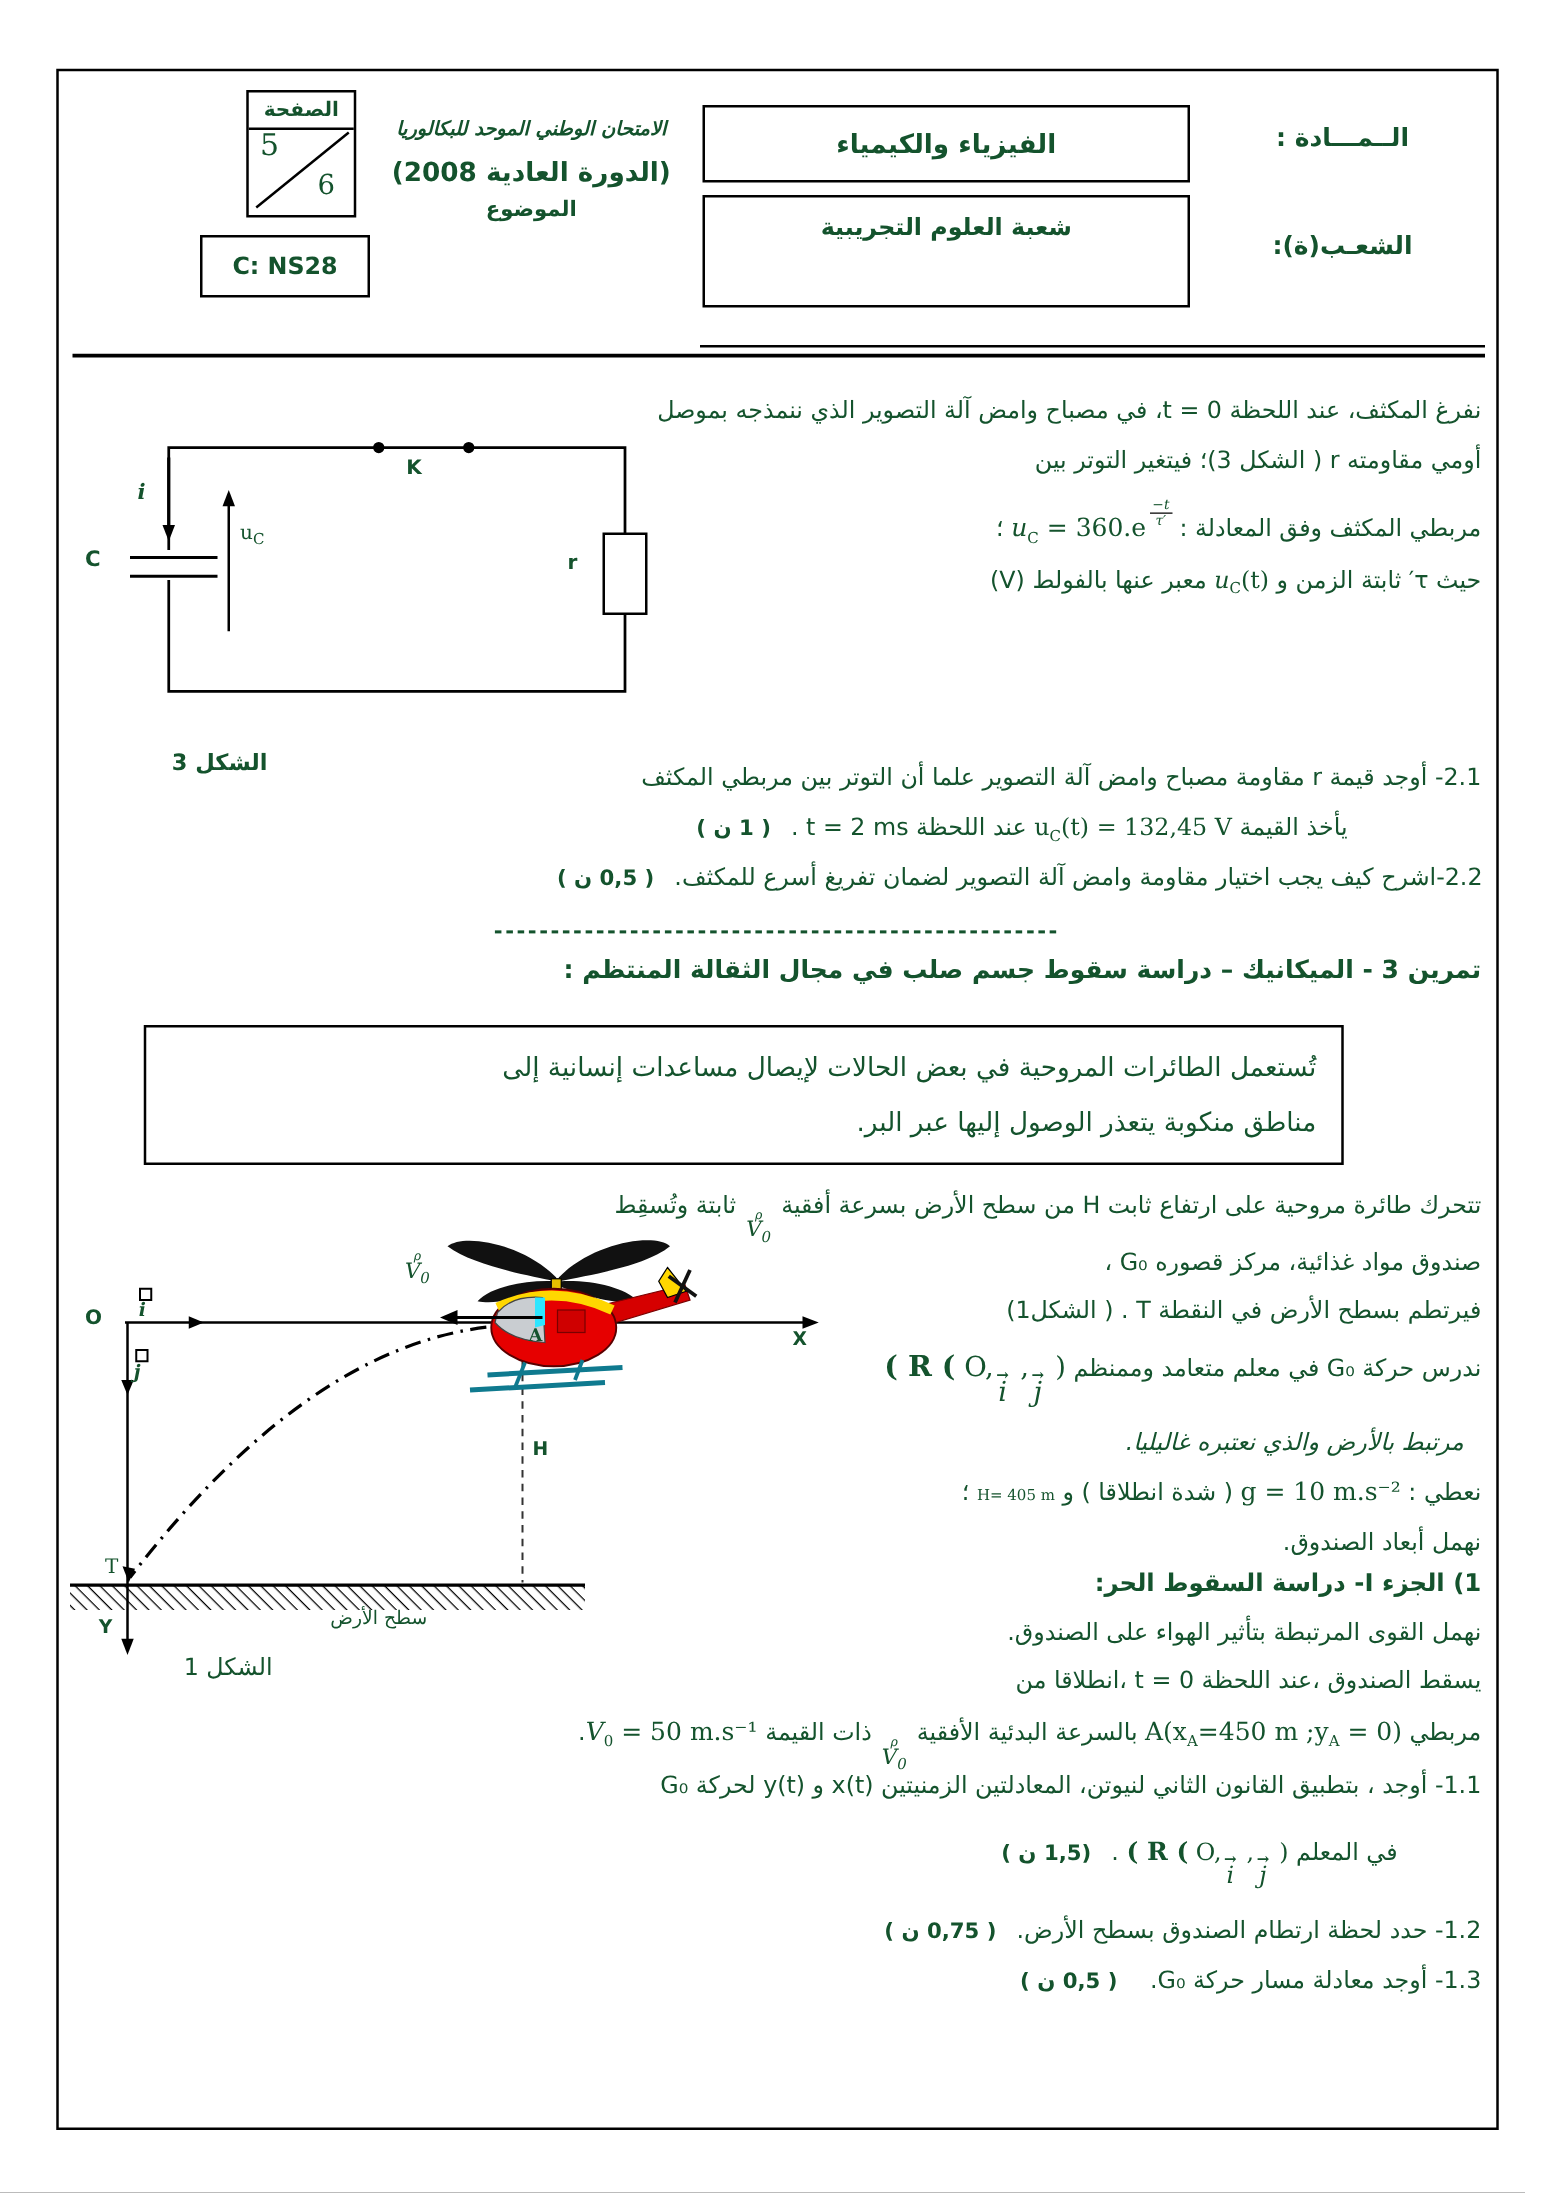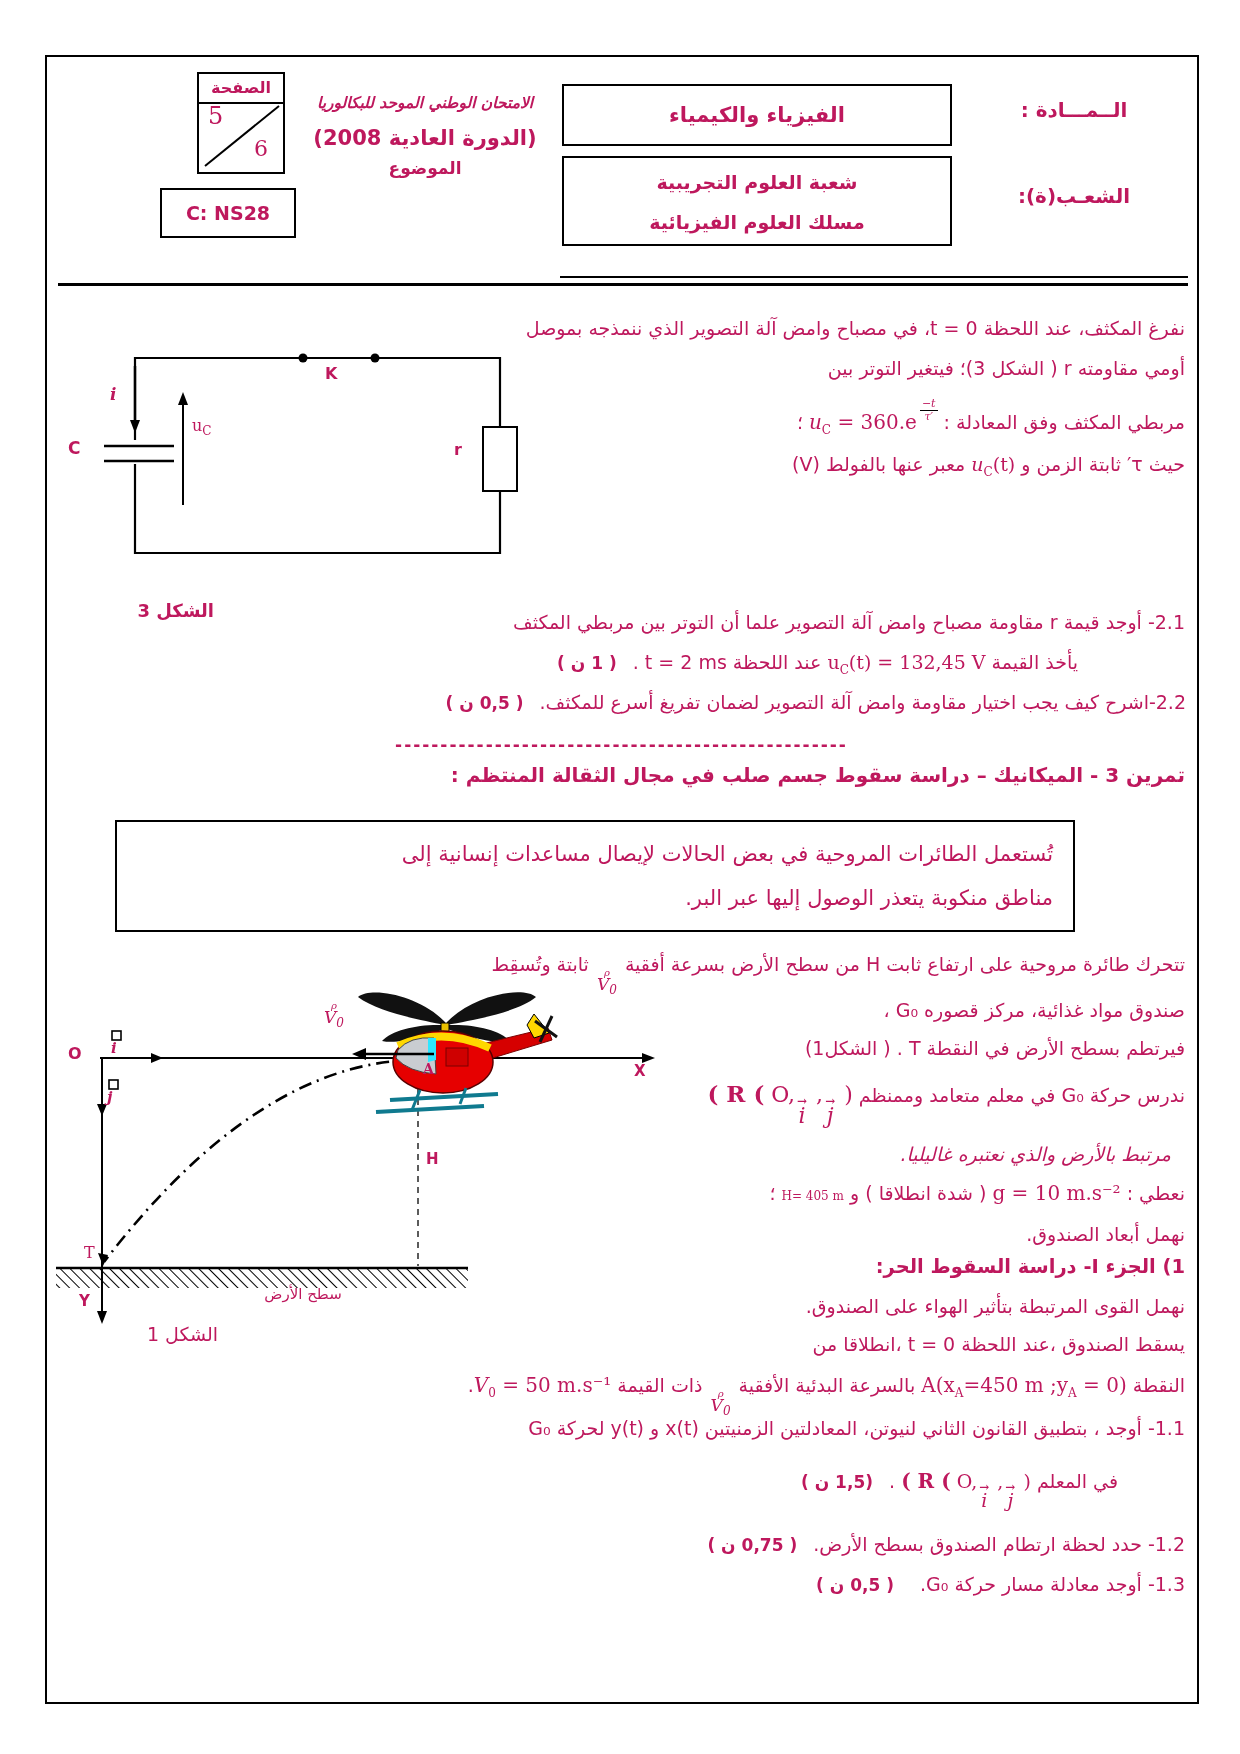--- a/index.html
+++ b/index.html
@@ -1,17 +1,17 @@
 <!DOCTYPE html>
 <html lang="ar"><head>
 <meta charset="utf-8">
 <style>
   html,body{margin:0;padding:0;background:#888;}
   .page{position:relative;width:1240px;height:1754px;background:#fff;
-        font-family:"DejaVu Sans",sans-serif;color:#be185d;overflow:hidden;margin:0 auto;}
+        font-family:"DejaVu Sans",sans-serif;color:#14532d;overflow:hidden;margin:0 auto;}
   .abs{position:absolute;}
   .rtl{direction:rtl;text-align:right;font-size:19px;line-height:1.35;}
   .ltr{direction:ltr;unicode-bidi:isolate;}
   .math{font-family:"DejaVu Serif",serif;}
   .b{font-weight:bold;}
   .it{font-style:italic;}
   .center{text-align:center;}
   .box{border:2px solid #000;box-sizing:border-box;}
   .score{font-weight:bold;font-size:17px;margin-right:10px;}
   .frac{display:inline-block;vertical-align:9px;text-align:center;font-size:11px;line-height:1.05;margin-left:3px;font-style:italic;}
@@ -58,21 +58,20 @@
     <div class="b" style="font-size:17px;margin-top:8px;">الموضوع</div>
   </div>
 
   <div class="abs box center" style="left:562px;top:84px;width:390px;height:62px;line-height:58px;direction:rtl;">
     <span class="b" style="font-size:21px;">الفيزياء والكيمياء</span>
   </div>
   <div class="abs center b" style="left:958px;top:98px;width:232px;font-size:20px;direction:rtl;">الــمـــادة :</div>
 
   <div class="abs box center" style="left:562px;top:156px;width:390px;height:90px;direction:rtl;padding-top:4px;">
     <div class="b" style="font-size:19px;line-height:40px;">شعبة العلوم التجريبية</div>
-    <div class="b" style="font-size:19px;line-height:40px;">مسلك العلوم الفيزيائية</div>
   </div>
   <div class="abs center b" style="left:958px;top:184px;width:232px;font-size:20px;direction:rtl;">الشعـب(ة):</div>
 
   <div class="abs" style="left:560px;top:276px;width:628px;border-top:2px solid #000;"></div>
   <div class="abs" style="left:58px;top:283px;width:1130px;border-top:3.5px solid #000;"></div>
 
   <div class="abs rtl" style="left:58px;top:316px;width:1127px;">
     <span>نفرغ المكثف، عند اللحظة t = 0، في مصباح وامض آلة التصوير الذي ننمذجه بموصل</span>
   </div>
   <div class="abs rtl" style="left:58px;top:356px;width:1127px;">
@@ -151,21 +150,21 @@
   <div class="abs rtl" style="left:44px;top:1142px;width:1127px;font-style:italic;">مرتبط بالأرض والذي نعتبره غاليليا.</div>
   <div class="abs rtl" style="left:58px;top:1180px;width:1127px;">
     <span>نعطي : </span><span class="ltr math" style="font-size:20px;">g = 10 m.s⁻²</span><span> ( شدة انطلاقا ) و </span><span class="ltr math" style="font-size:12px;">H= 405 m</span><span> ؛</span>
   </div>
   <div class="abs rtl" style="left:58px;top:1222px;width:1127px;">نهمل أبعاد الصندوق.</div>
 
   <div class="abs rtl b" style="left:58px;top:1254px;width:1127px;font-size:19.5px;">1) الجزء I- دراسة السقوط الحر:</div>
   <div class="abs rtl" style="left:58px;top:1294px;width:1127px;">نهمل القوى المرتبطة بتأثير الهواء على الصندوق.</div>
   <div class="abs rtl" style="left:58px;top:1332px;width:1127px;">يسقط الصندوق ،عند اللحظة t = 0 ،انطلاقا من</div>
   <div class="abs rtl" style="left:58px;top:1372px;width:1127px;">
-    <span>النقطة </span><span class="ltr math" style="font-size:20px;"><span>A(x</span><sub>A</sub><span>=450 m ;y</span><sub>A</sub><span> = 0)</span></span><span> بالسرعة البدئية الأفقية </span><span class="vhat">
+    <span>مربطي </span><span class="ltr math" style="font-size:20px;"><span>A(x</span><sub>A</sub><span>=450 m ;y</span><sub>A</sub><span> = 0)</span></span><span> بالسرعة البدئية الأفقية </span><span class="vhat">
         <span class="hat">ρ</span>
         <span class="vbase"><span>V</span><sub>0</sub></span>
       </span><span> ذات القيمة </span><span class="ltr math" style="font-size:20px;"><i>V</i><sub>0</sub><span> = 50 m.s⁻¹</span></span><span>.</span>
   </div>
   <div class="abs rtl" style="left:58px;top:1416px;width:1127px;">1.1- أوجد ، بتطبيق القانون الثاني لنيوتن، المعادلتين الزمنيتين x(t) و y(t) لحركة G₀</div>
   <div class="abs rtl" style="left:58px;top:1468px;width:1060px;height:55px;">
     <span>في المعلم </span><span class="ltr math frame-sm"><span>( </span><span>R (</span><span class="fr-O"> O,</span><span class="vec">
           <span class="va">→</span>
           <i class="fr-O">i</i>
         </span><span class="fr-O"> ,</span><span class="vec">

